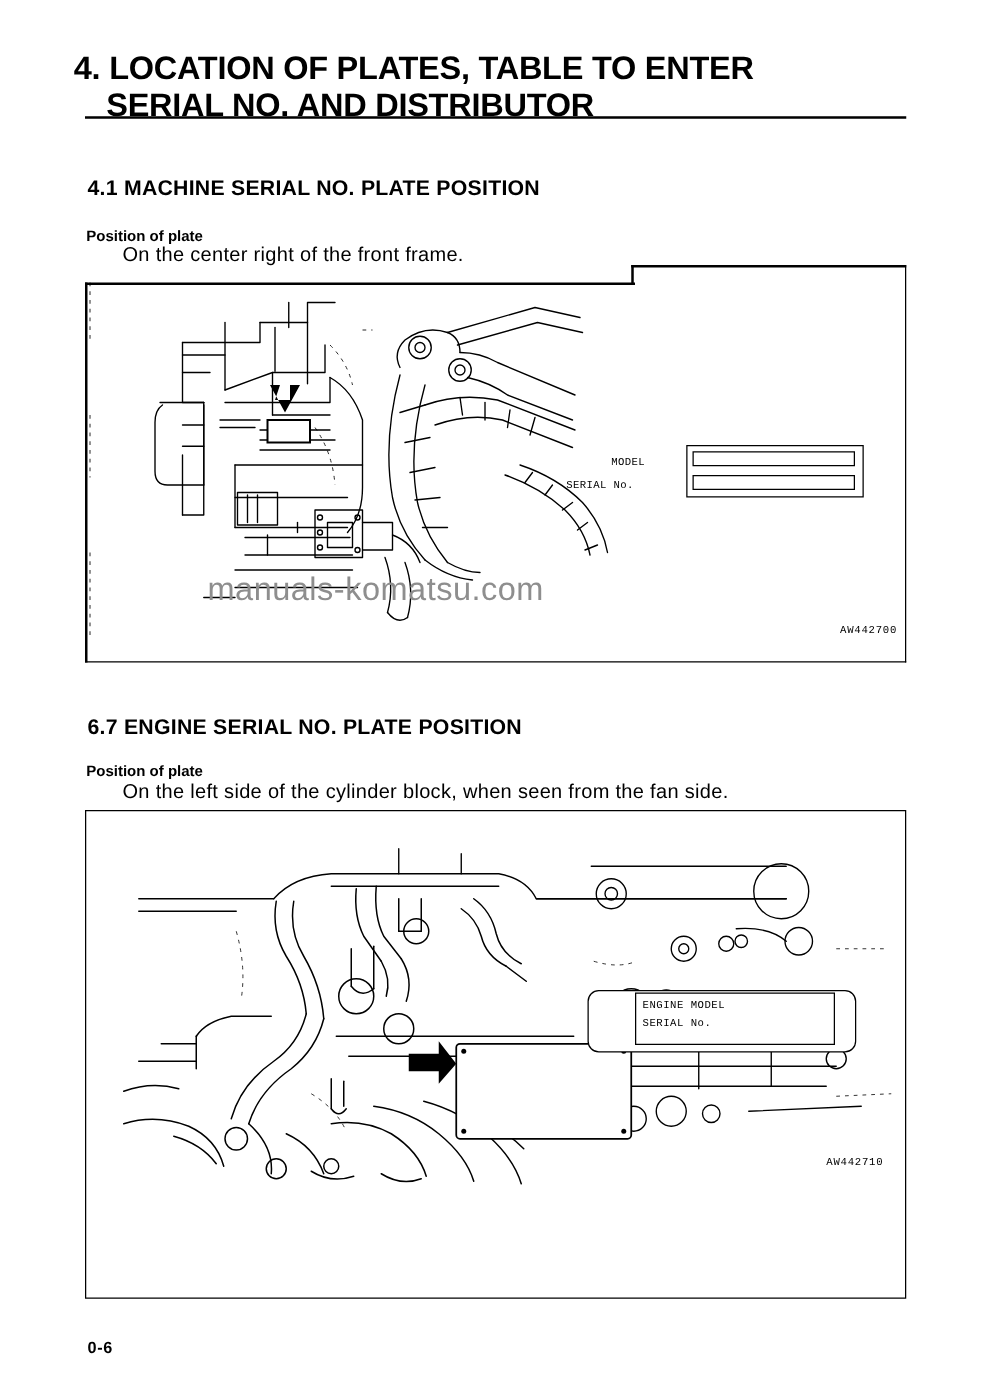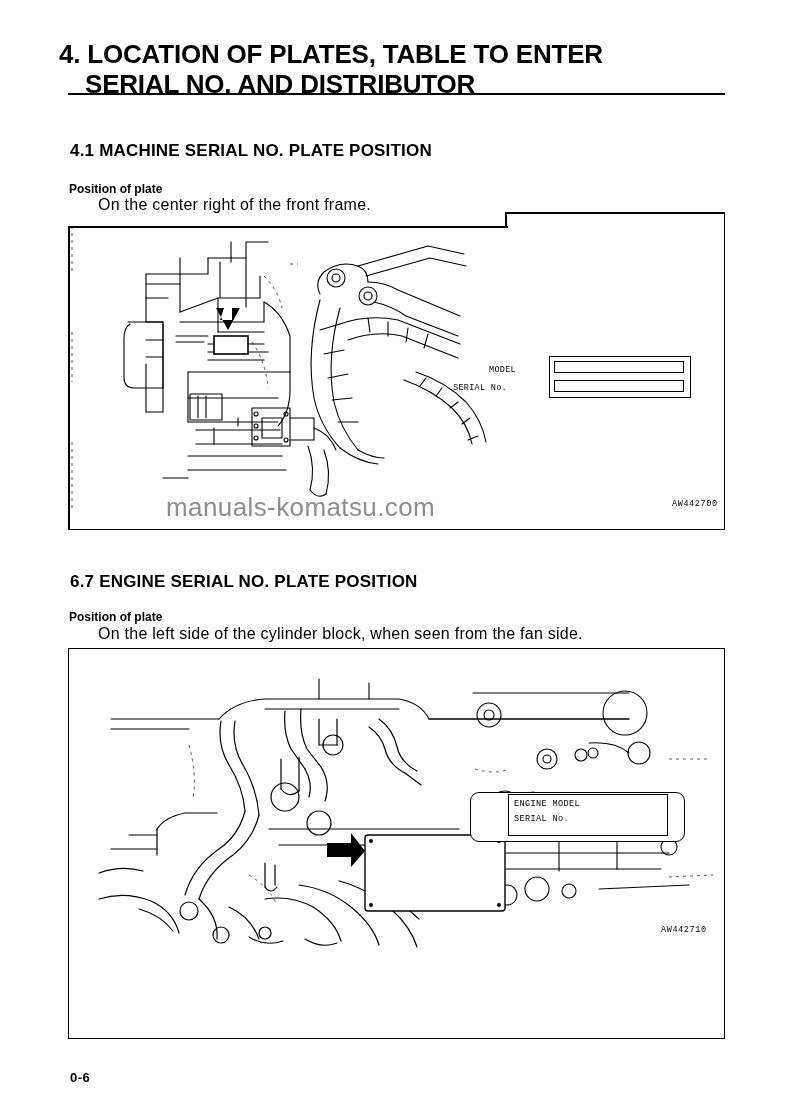--- a/index.html
+++ b/index.html
@@ -125,21 +125,20 @@
     position: absolute;
     left: 166px;
     top: 456px;
     font-size: 26px;
     color: #8e8e8e;
     letter-spacing: 0.4px;
     white-space: nowrap;
     font-family: "Liberation Sans", sans-serif;
     z-index: 40;
     pointer-events: none;
-    margin-top: 36px;
   }
 
   
   .plate-1 {
     position: absolute;
     left: 451px;
     top: 356px;
     width: 240px;
     height: 42px;
     z-index: 20;

